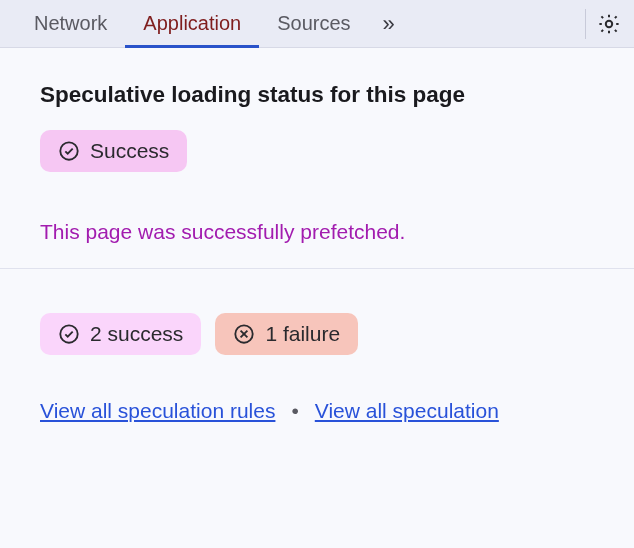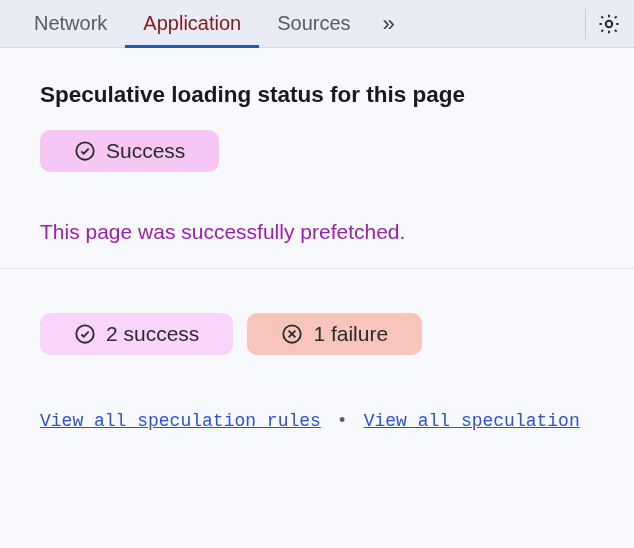--- a/index.html
+++ b/index.html
@@ -69,43 +69,42 @@
     margin: 0 0 22px 0;
     font-size: 22.5px;
     font-weight: 700;
     color: #1a1a1e;
   }
   .chips { display: flex; gap: 14px; flex-wrap: wrap; }
   .chip {
     display: inline-flex;
     align-items: center;
     gap: 10px;
-    padding: 9px 34px;
+    padding: 9px 18px;
     border-radius: 10px;
     font-size: 21px;
     color: #2a2a2e;
   }
   .chip svg { width: 22px; height: 22px; flex-shrink: 0; }
   .chip-gray   { background: #e7e9ee; }
   .chip-pink   { background: #f6c7f3; }
   .chip-lpink  { background: #fad5fb; }
   .chip-red    { background: #f7c5bb; }
   .desc {
     font-size: 21px;
     color: #a21caf;
     margin-top: 48px;
   }
   .links {
-    margin-top: 56px;
-    font-size: 18px;
+    margin-top: 44px;
+    font-size: 21px;
     display: flex;
     align-items: center;
     gap: 16px;
     flex-wrap: wrap;
-    font-family: Liberation Mono, monospace;
   }
   .links a {
     color: #2952d9;
     text-decoration: underline;
     cursor: pointer;
   }
   .dot { color: #5a5a62; }
 </style>
 </head>
 <body>

